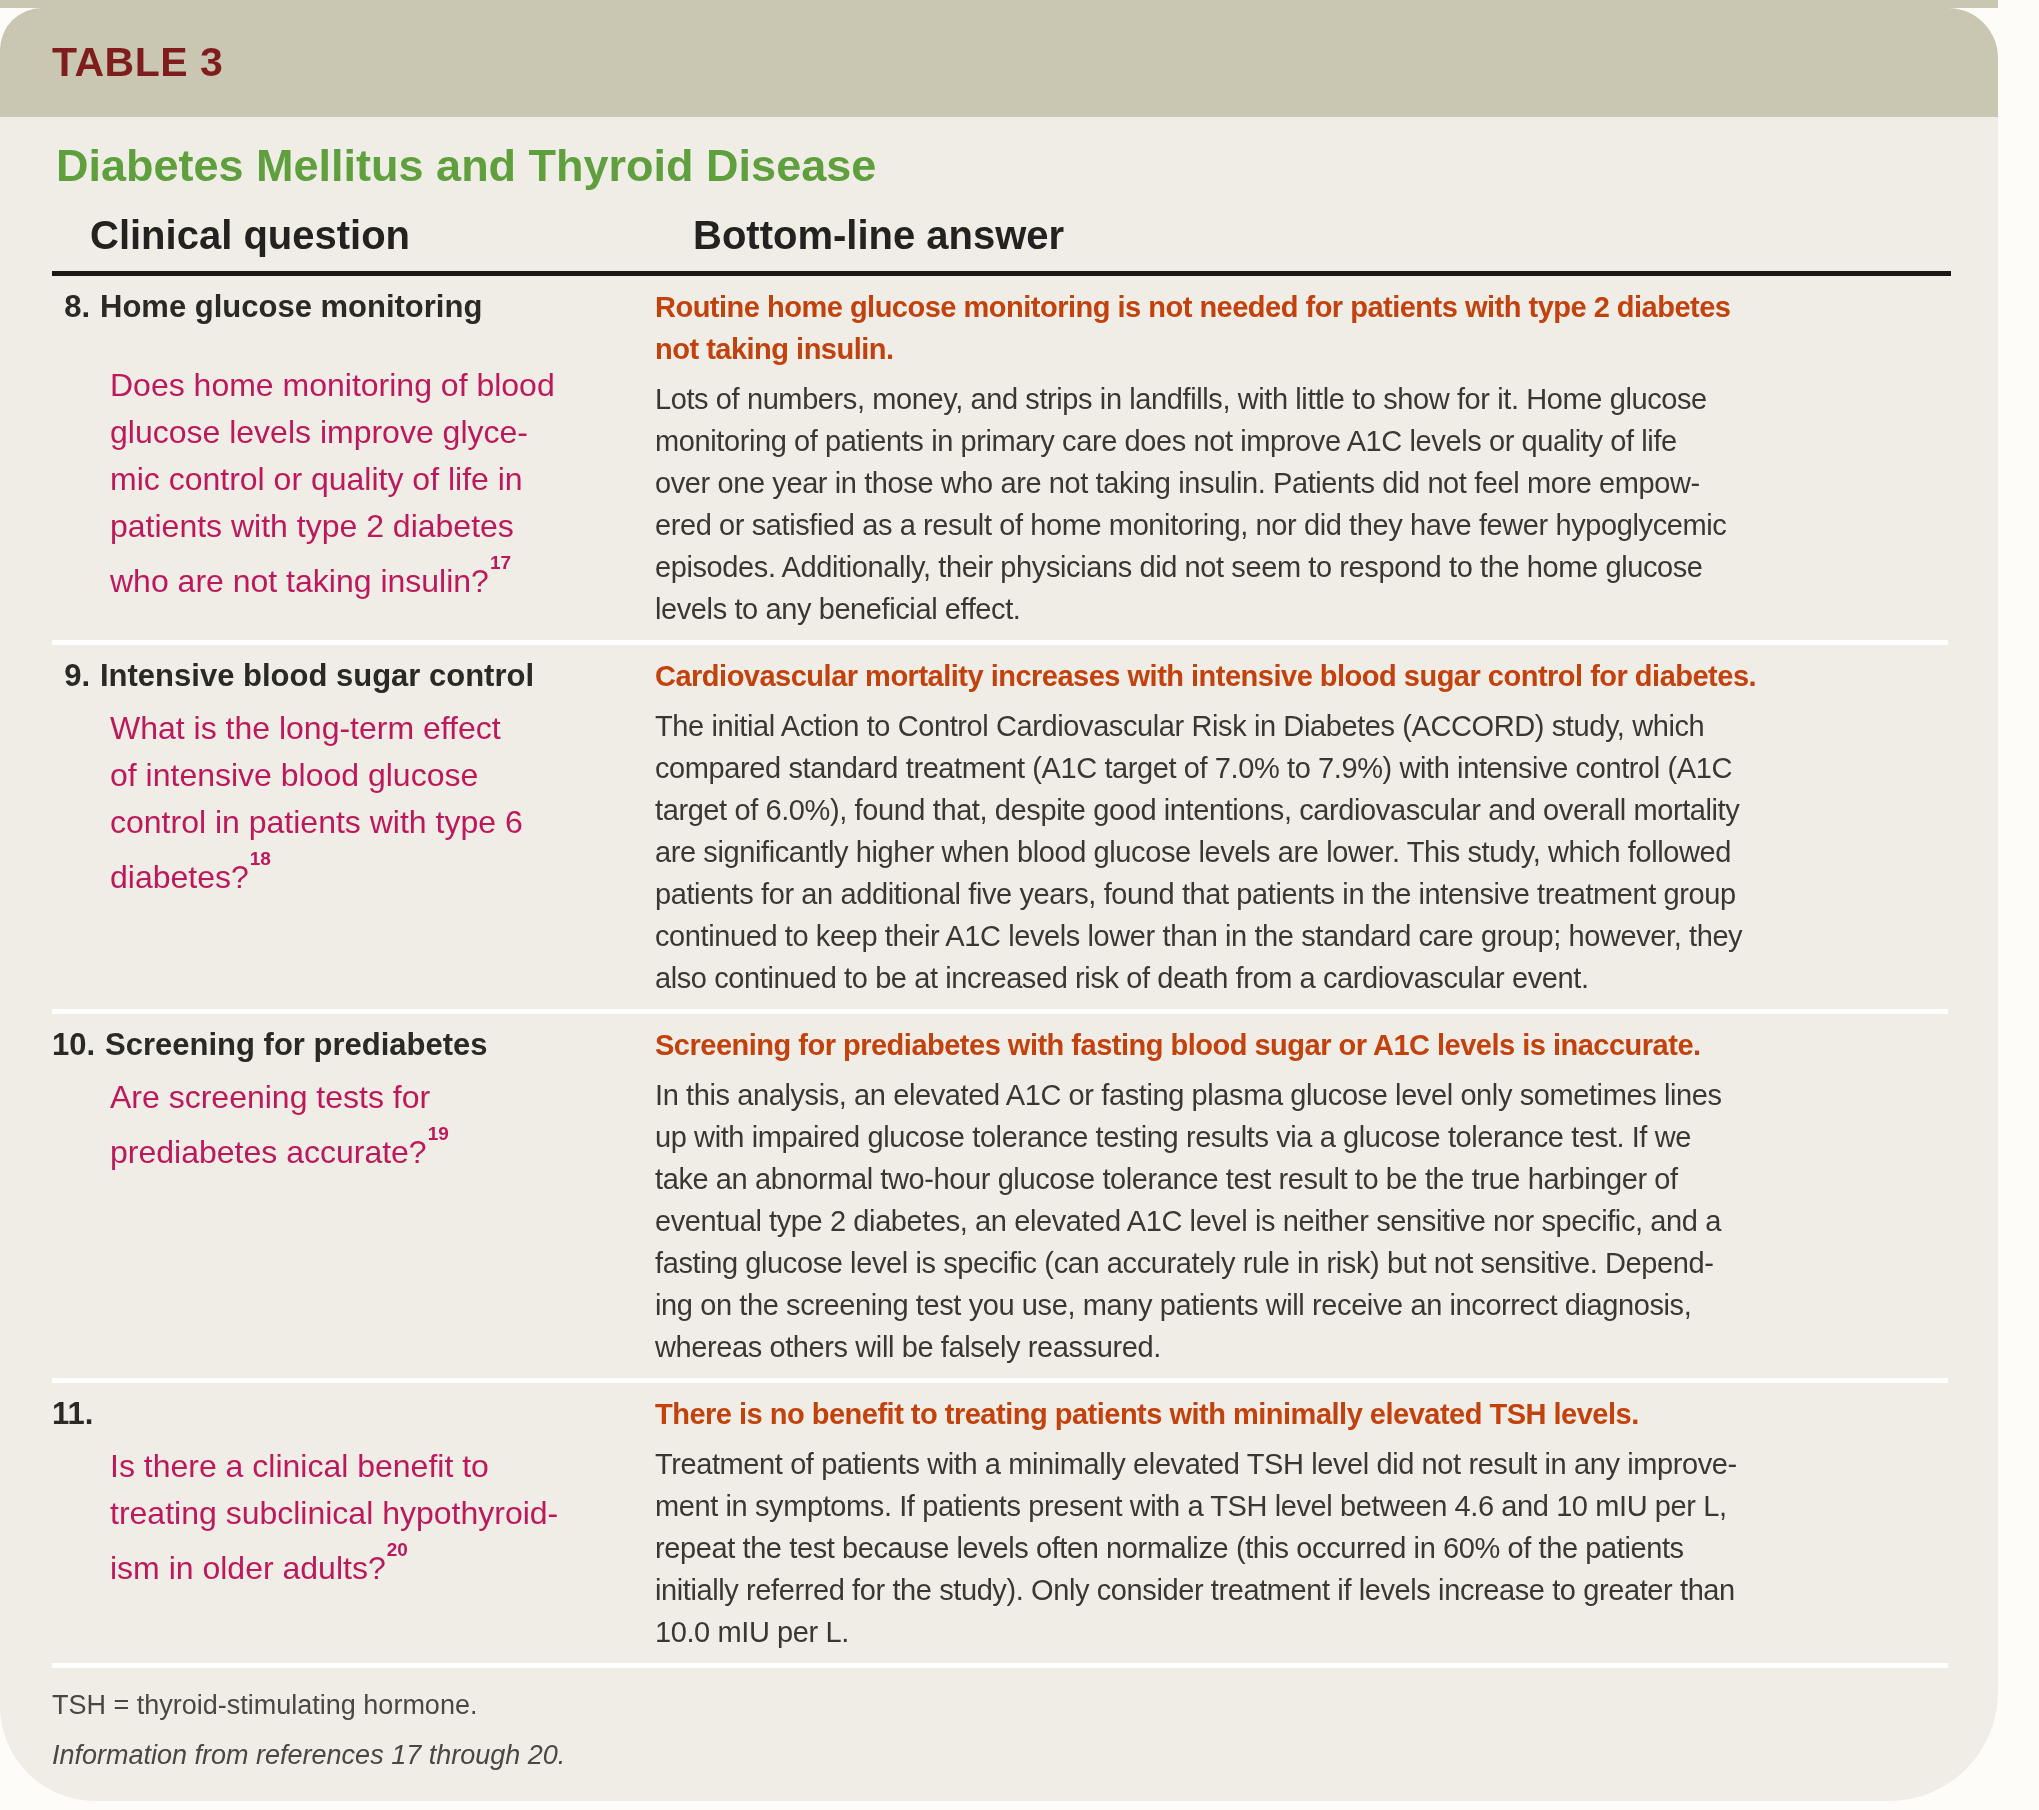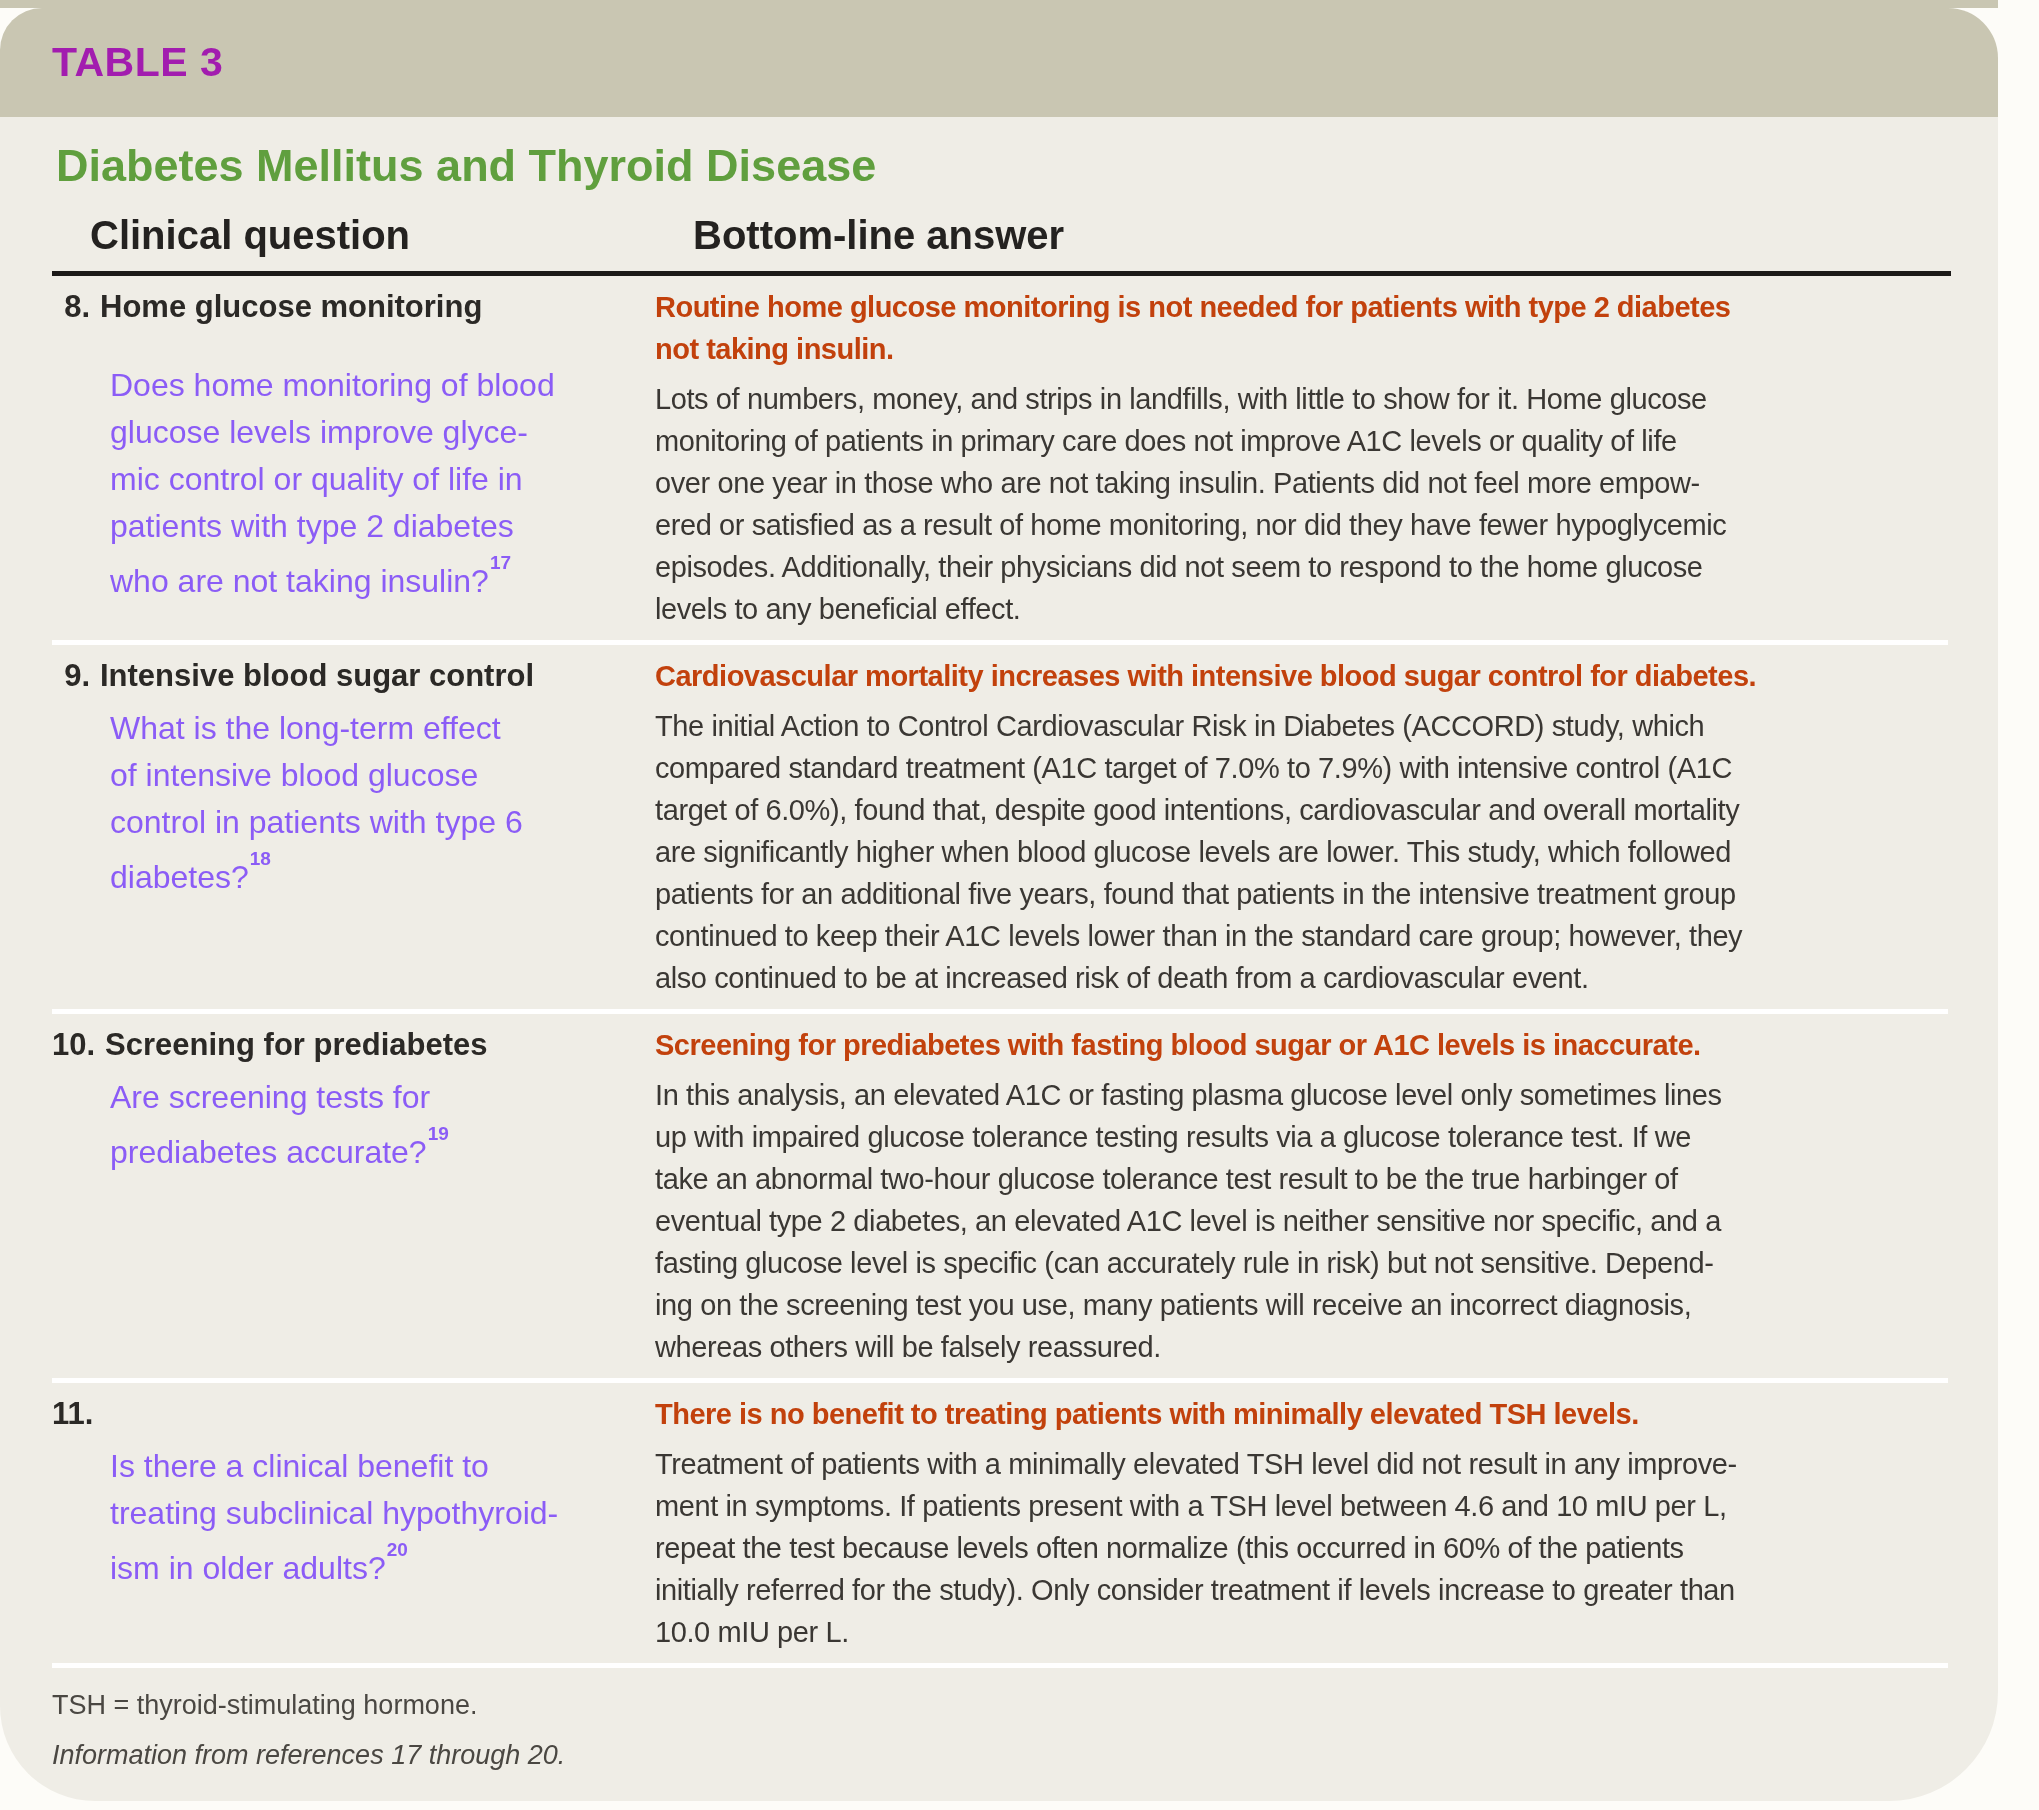--- a/index.html
+++ b/index.html
@@ -18,21 +18,21 @@
   .band {
     position: absolute; left: 0; top: 8px;
     width: 1998px; height: 109px;
     background: #c9c6b2;
     border-radius: 42px 50px 0 0;
     display: flex; align-items: center;
   }
   .band-label {
     padding-left: 52px;
     font-size: 41px; font-weight: bold;
-    color: #a21caf; letter-spacing: 0.5px;
+    color: #7f1d1d; letter-spacing: 0.5px;
   }
   .card {
     position: absolute; left: 0; top: 117px;
     width: 1998px; height: 1684px;
     background: #efede6;
     border-radius: 0 0 109px 95px;
     box-sizing: border-box;
     padding: 20px 50px 0 52px;
   }
   .title {
@@ -61,21 +61,21 @@
   .q-cell { flex: 0 0 557px; }
   .a-cell { margin-left: 46px; flex: 1; }
   .q-head {
     display: flex;
     font-size: 31px; line-height: 42px; font-weight: bold; color: #2b2926;
   }
   .q-num { flex: 0 0 48px; text-align: right; padding-right: 10px; box-sizing: border-box; }
   .q-text {
     margin-left: 58px; margin-top: 8px;
     font-size: 32px; line-height: 47px;
-    color: #8b5cf6;
+    color: #be185d;
     white-space: pre;
   }
   .row.gap-lg .q-text { margin-top: 34px; }
   .a-lead {
     font-size: 29px; line-height: 42px; font-weight: bold;
     color: #c2410c; letter-spacing: -0.5px;
     white-space: pre;
   }
   .a-body {
     margin-top: 8px;

